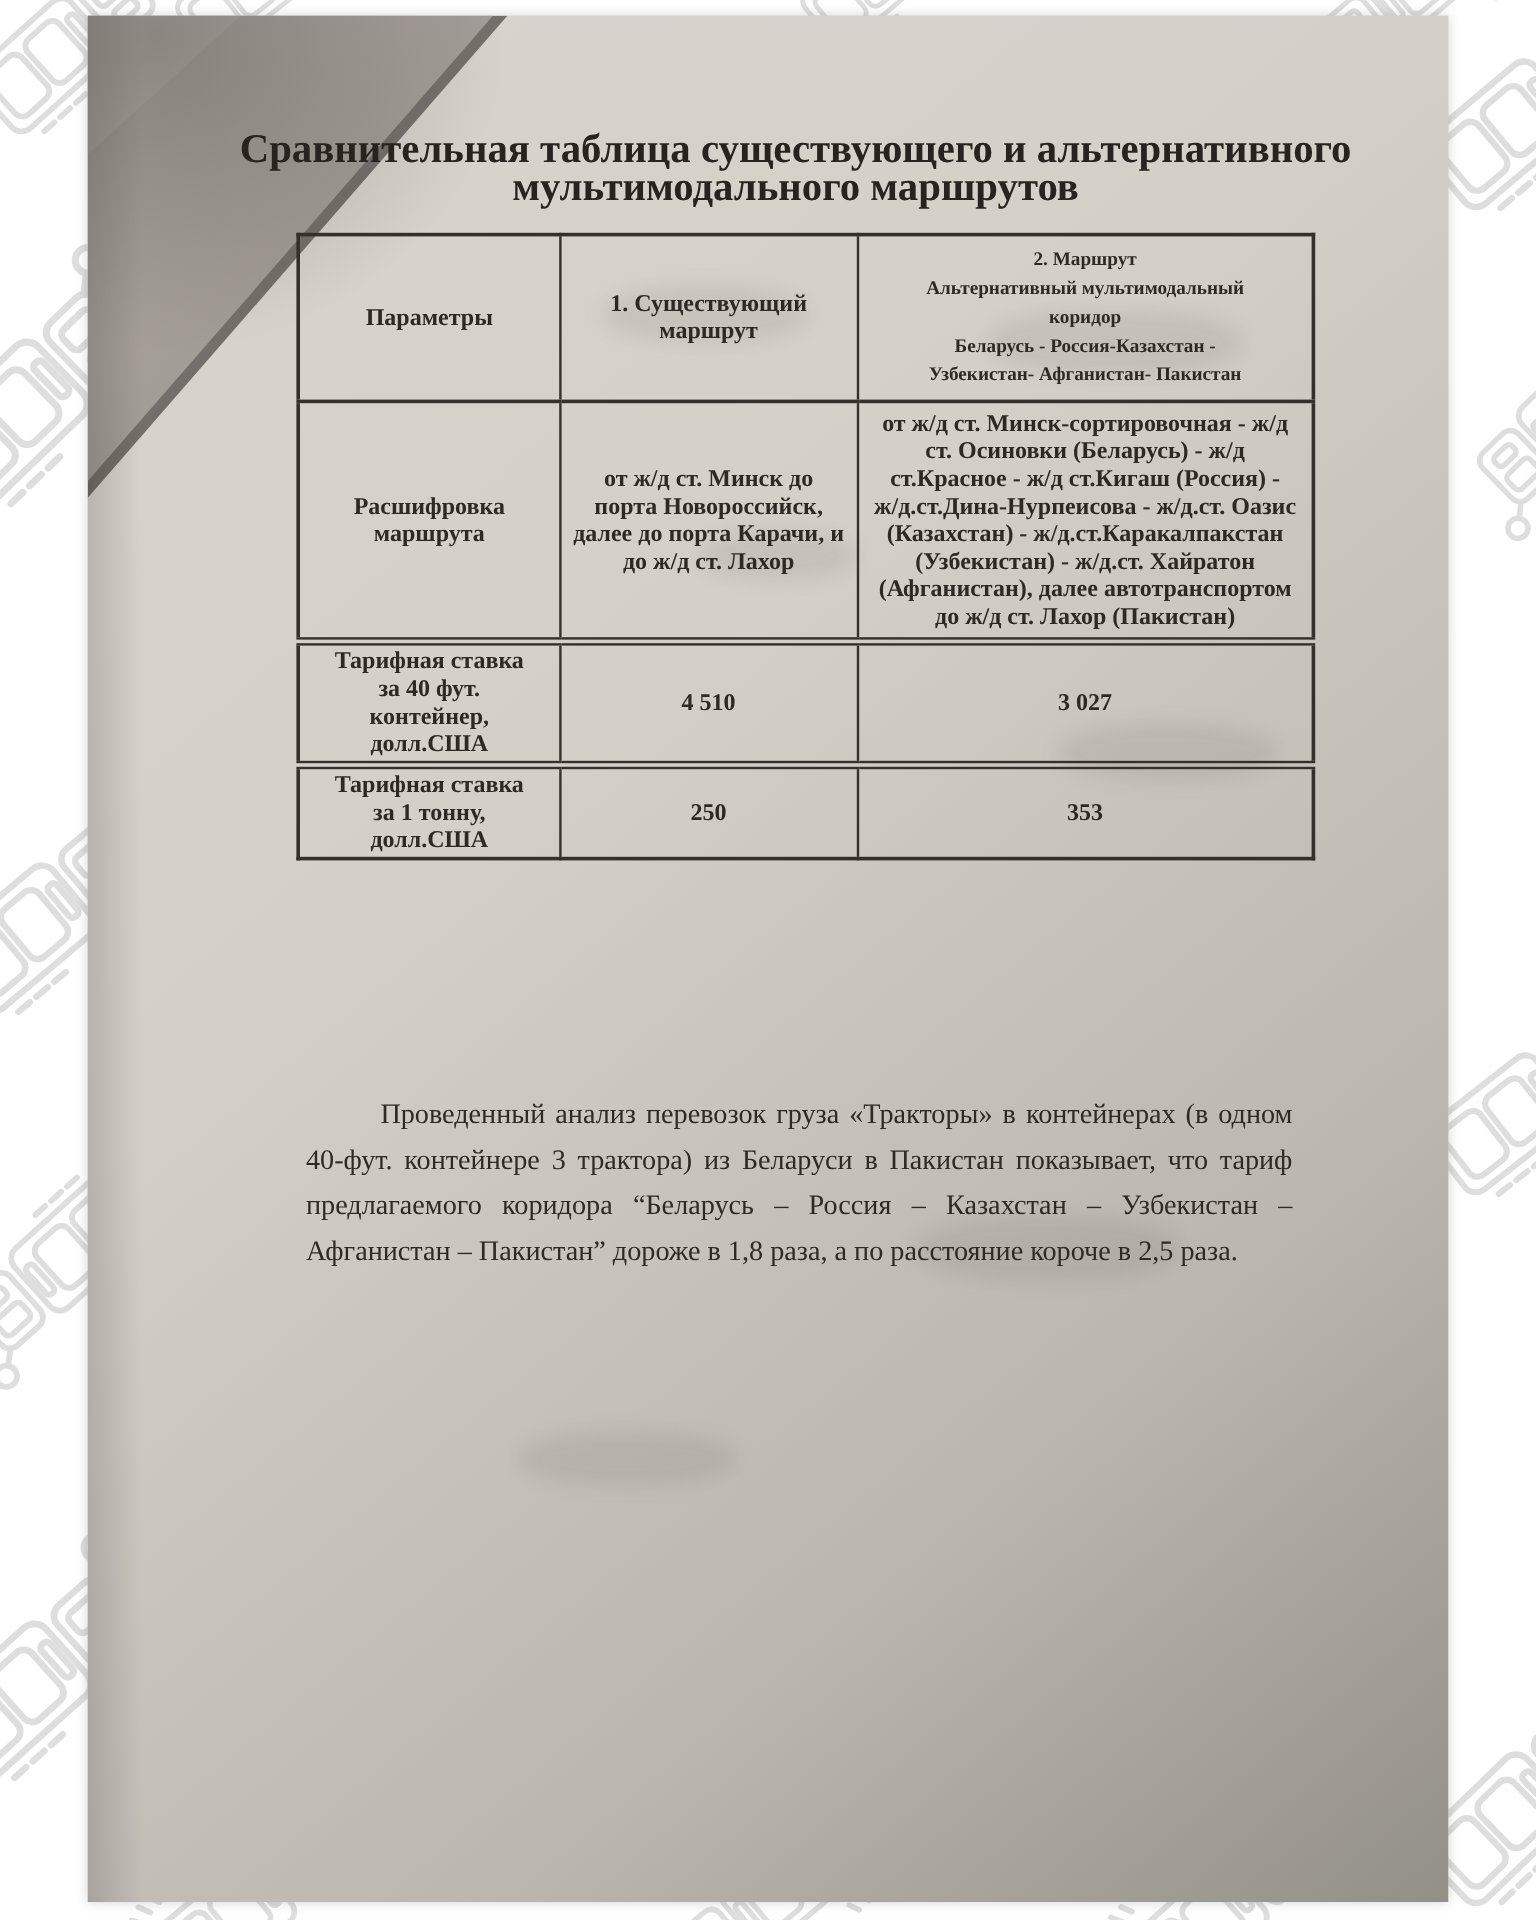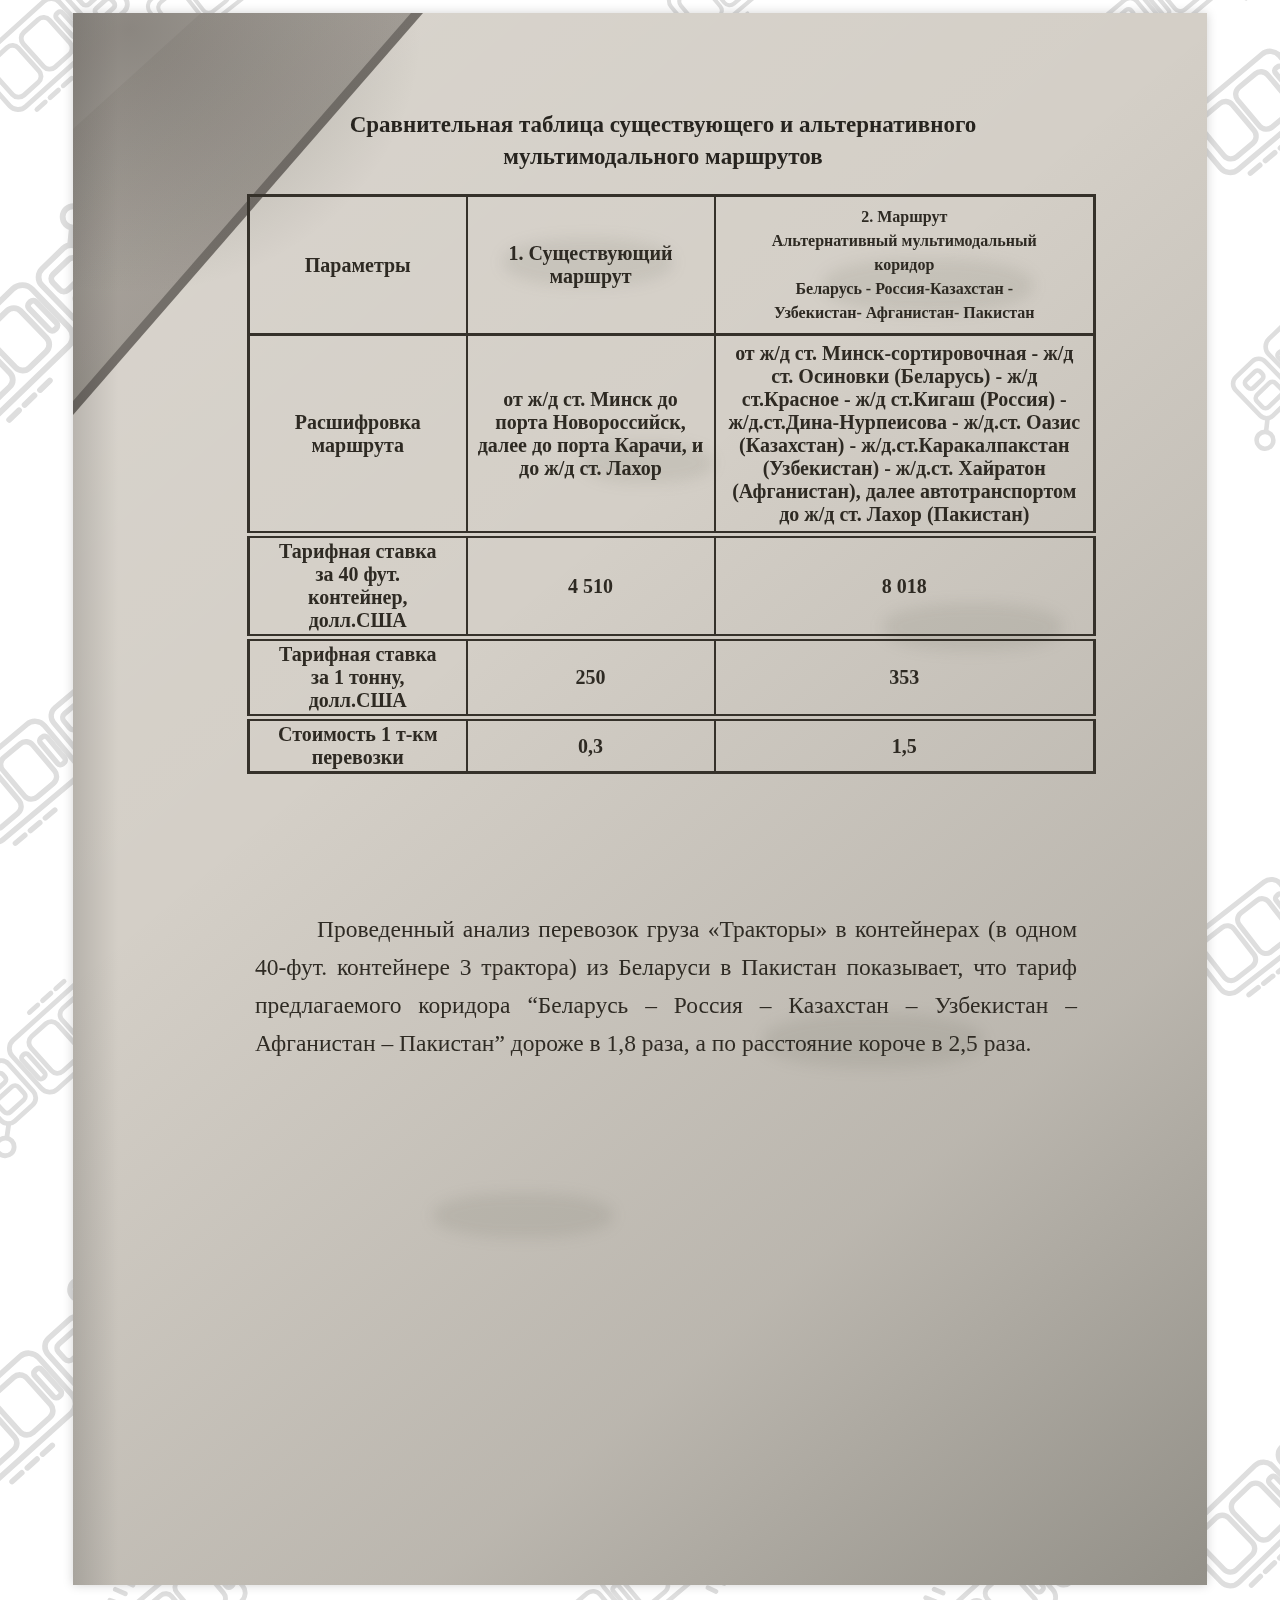--- a/index.html
+++ b/index.html
@@ -40,21 +40,21 @@
   .fold-dark  { position:absolute; inset:0; clip-path:polygon(0 0, 338px 0, 0 388px);
                 background:linear-gradient(130deg,#a29c94 4%,#837e77 42%,#908b82 86%); z-index:3; }
   .fold-light { position:absolute; inset:0; clip-path:polygon(0 0, 128px 0, 0 116px); background:#aaa49c; z-index:4; }
   .smudge { position:absolute; background:rgba(110,105,93,0.13); filter:blur(7px); border-radius:45%; z-index:4; }
   
   .content { position:absolute; inset:0; z-index:6; color:#2f2b24; }
   .pre { white-space:pre-line; }
   .doc-title {
     position:absolute; left:120px; top:96px; width:940px;
     text-align:center;
-    font-size:23px; font-weight:bold; line-height:32px;
+    font-size:34px; font-weight:bold; line-height:32px;
     color:#27241f;
   }
   table.cmp {
     position:absolute; left:174px; top:181px;
     width:846px;
     border-collapse:collapse;
     table-layout:fixed;
     color:#2e2a23;
   }
   table.cmp col.c1 { width:218px; }
@@ -202,35 +202,29 @@
 (Узбекистан) - ж/д.ст. Хайратон
 (Афганистан), далее автотранспортом
 до ж/д ст. Лахор (Пакистан)</td>
       </tr>
       <tr class="dbl" style="height:90px;">
         <td class="pre">Тарифная ставка
 за 40 фут.
 контейнер,
 долл.США</td>
         <td class="val">4 510</td>
-        <td class="val">8 018</td>
+        <td class="val">3 027</td>
       </tr>
       <tr class="dbl" style="height:78px;">
         <td class="pre">Тарифная ставка
 за 1 тонну,
 долл.США</td>
         <td class="val">250</td>
         <td class="val">353</td>
       </tr>
-      <tr class="dbl" style="height:52px;">
-        <td class="pre">Стоимость 1 т-км
-перевозки</td>
-        <td class="val">0,3</td>
-        <td class="val">1,5</td>
-      </tr>
     </tbody>
       </table>
 
     <div class="paras">
       <p><span>Проведенный анализ перевозок груза «Тракторы» в контейнерах (в одном 40-фут. контейнере 3 трактора) из Беларуси в Пакистан показывает, что тариф предлагаемого коридора “Беларусь – Россия – Казахстан – Узбекистан – Афганистан – Пакистан” дороже в 1,8 раза, а по расстояние короче в 2,5 раза.</span></p>
     </div>
 
   </div>
 </div>
 

